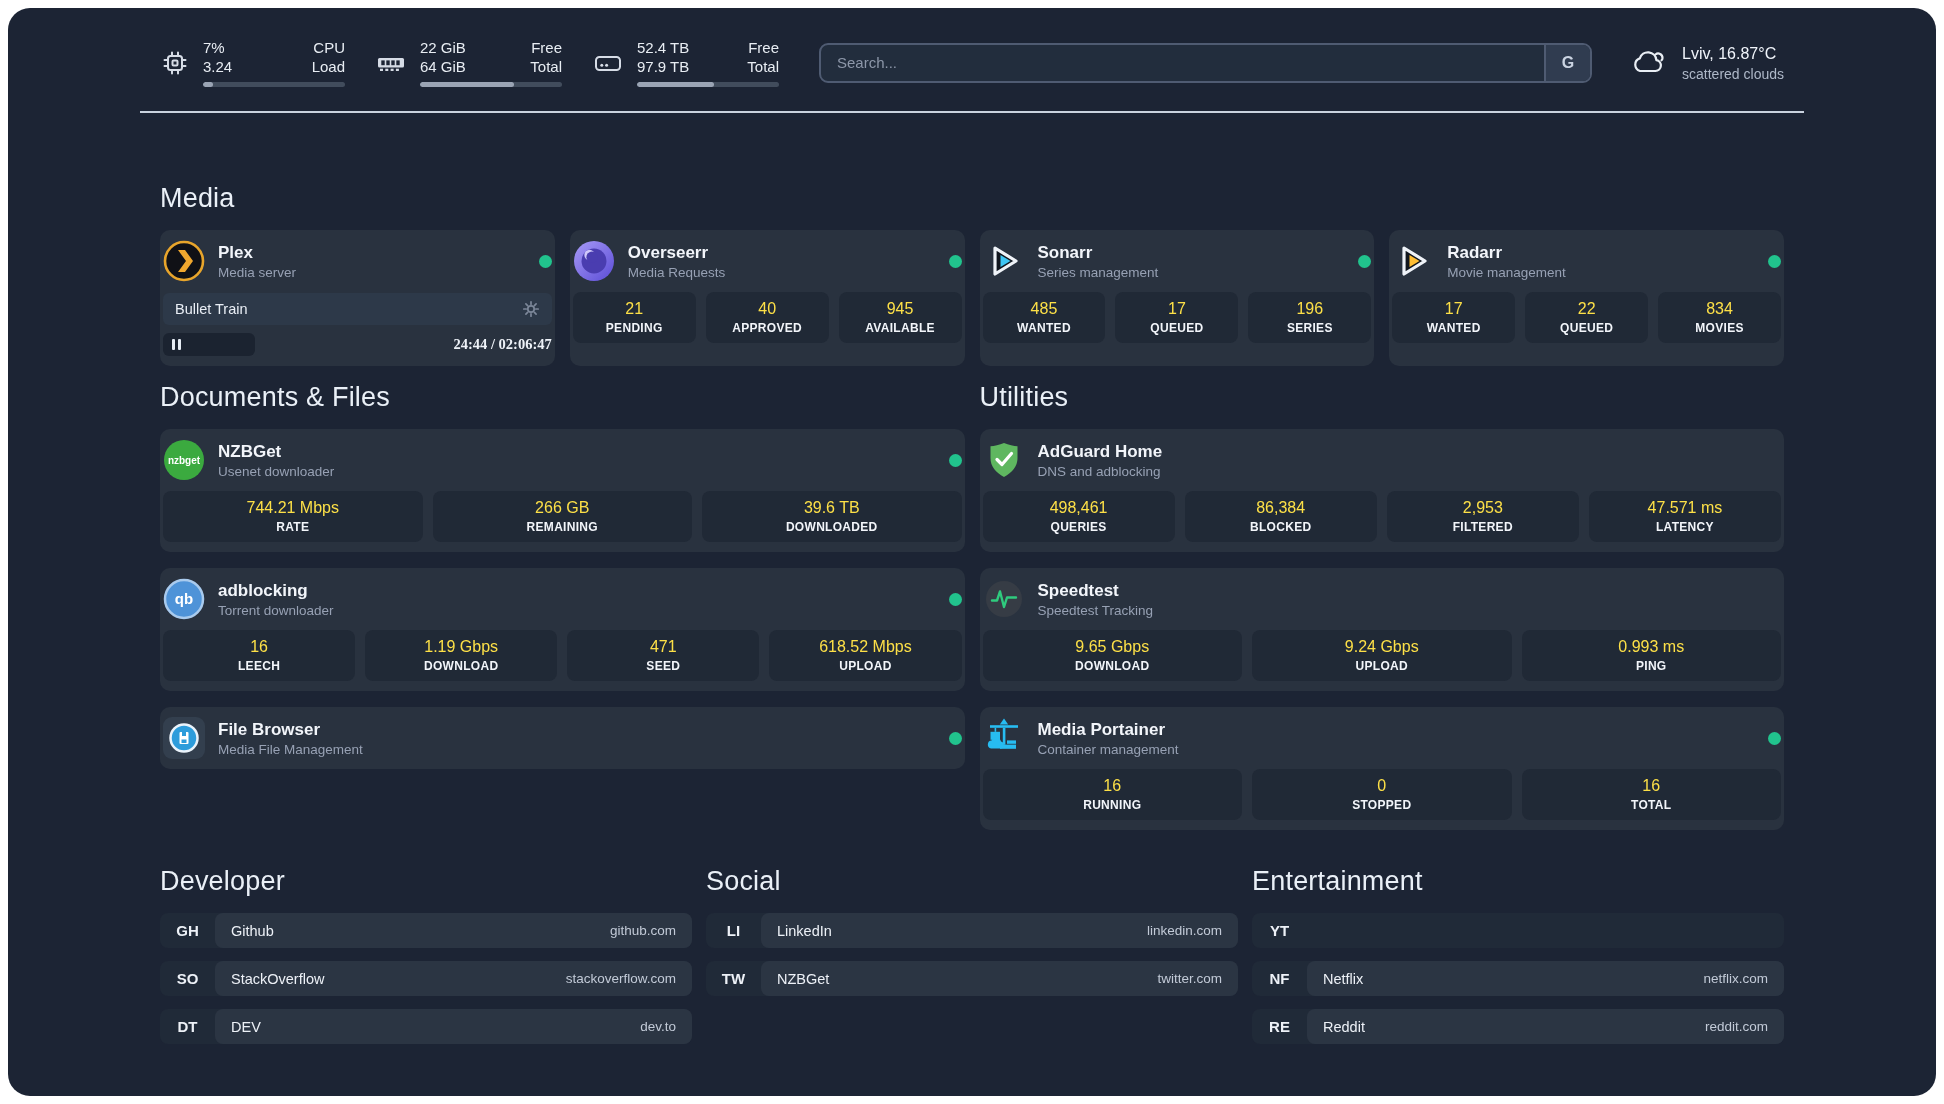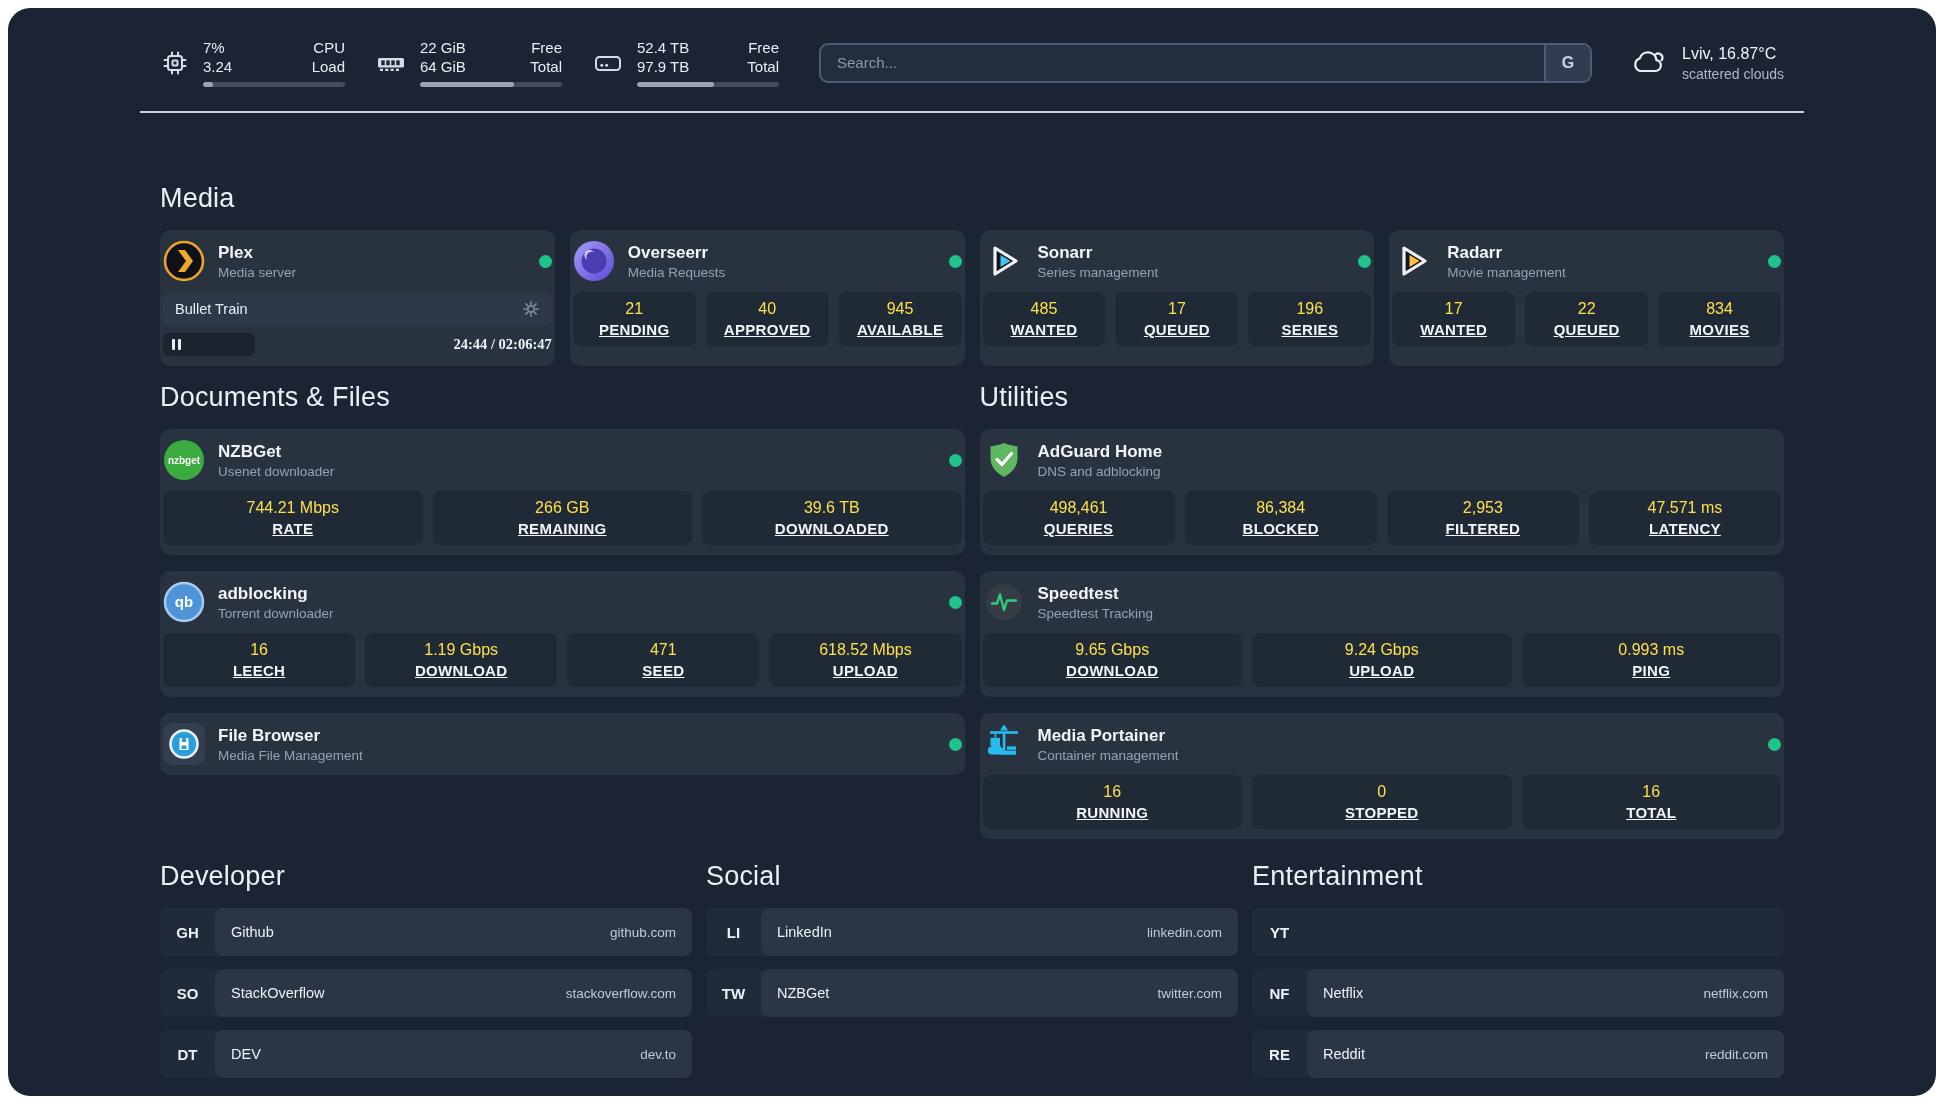--- a/index.html
+++ b/index.html
@@ -58,43 +58,43 @@
               align-items:center; justify-content:center; }
   .app-name { font-size:17px; font-weight:600; color:#F2F5FA; line-height:21px; }
   .app-desc { font-size:13.5px; color:#97A1B4; line-height:17px; margin-top:1px; }
   .status-dot { width:13px; height:13px; border-radius:50%; background:#21C38D;
                 margin-left:auto; flex:0 0 auto; }
 
   .stats { display:flex; gap:10px; margin-top:10px; }
   .stat { flex:1; background:#202936; border-radius:8px; text-align:center;
           padding:7px 4px 8px; }
   .stat-value { font-size:16px; color:#fde047; line-height:20px; }
-  .stat-label { font-size:15px; font-weight:700; color:#F2F5FA; letter-spacing:.3px;
-                margin-top:2px;text-decoration:underline; }
+  .stat-label { font-size:12px; font-weight:700; color:#F2F5FA; letter-spacing:.3px;
+                margin-top:2px; }
 
   
   .player { margin-top:11px; }
   .p-row1 { background:#2D3949; border-radius:6px; padding:7px 12px; display:flex;
             align-items:center; justify-content:space-between; }
   .p-title { font-size:14.5px; color:#E9EEF5; }
   .gear { display:flex; align-items:center; cursor:pointer; }
   .p-row2 { margin-top:8px; display:flex; align-items:center; justify-content:space-between; }
   .pause-pill { width:92px; height:23px; background:#1B2330; border-radius:6px;
                 display:flex; align-items:center; padding-left:9px; gap:3px; cursor:pointer; }
   .pause-pill i { display:block; width:3px; height:11px; background:#E6ECF4; border-radius:1px; }
   .p-time { font-size:14.5px; font-weight:600; color:#EEF2F8;font-family:Liberation Serif, serif; }
 
   .two-col { display:grid; grid-template-columns:1fr 1fr; gap:15px; margin-top:16px; }
   .col-cards { display:flex; flex-direction:column; gap:16px; }
 
   
-  .bottom { display:grid; grid-template-columns:1fr 1fr 1fr; gap:14px; margin-top:22px; }
+  .bottom { display:grid; grid-template-columns:1fr 1fr 1fr; gap:14px; margin-top:36px; }
   .bm-list { display:flex; flex-direction:column; gap:13px; }
   .bm-row { display:flex; align-items:stretch; background:#202A38; border-radius:8px;
-            height:48px; cursor:pointer; }
+            height:35px; cursor:pointer; }
   .bm-abbr { width:55px; display:flex; align-items:center; justify-content:center;
              font-size:15px; font-weight:700; color:#EDF1F7; }
   .bm-body { flex:1; background:#2B3543; border-radius:8px; display:flex;
              align-items:center; justify-content:space-between; padding:17px 16px; }
   .bm-name { font-size:14.5px; color:#EDF1F7; }
   .bm-url { font-size:13.5px; color:#C2CAD7; }
 
   svg text { font-family:"Liberation Sans", sans-serif; }
 </style>
 </head>

